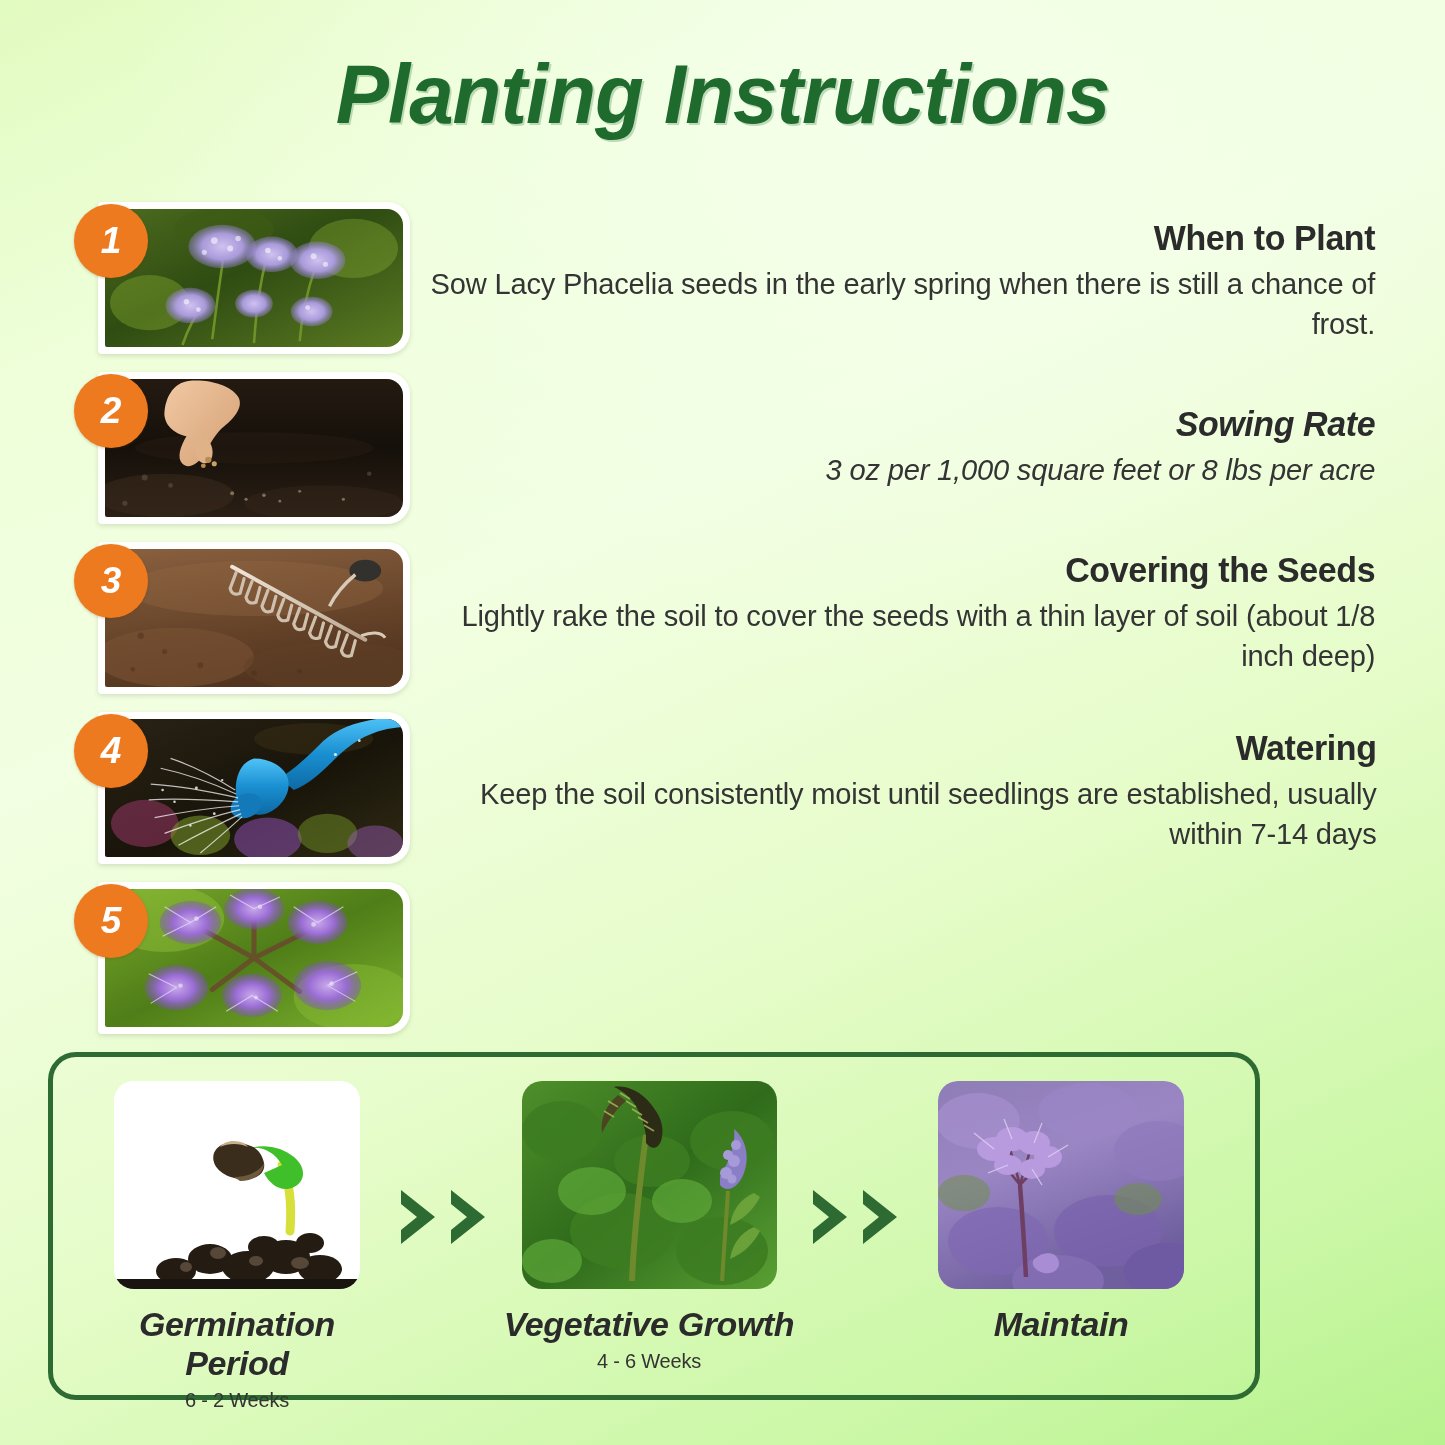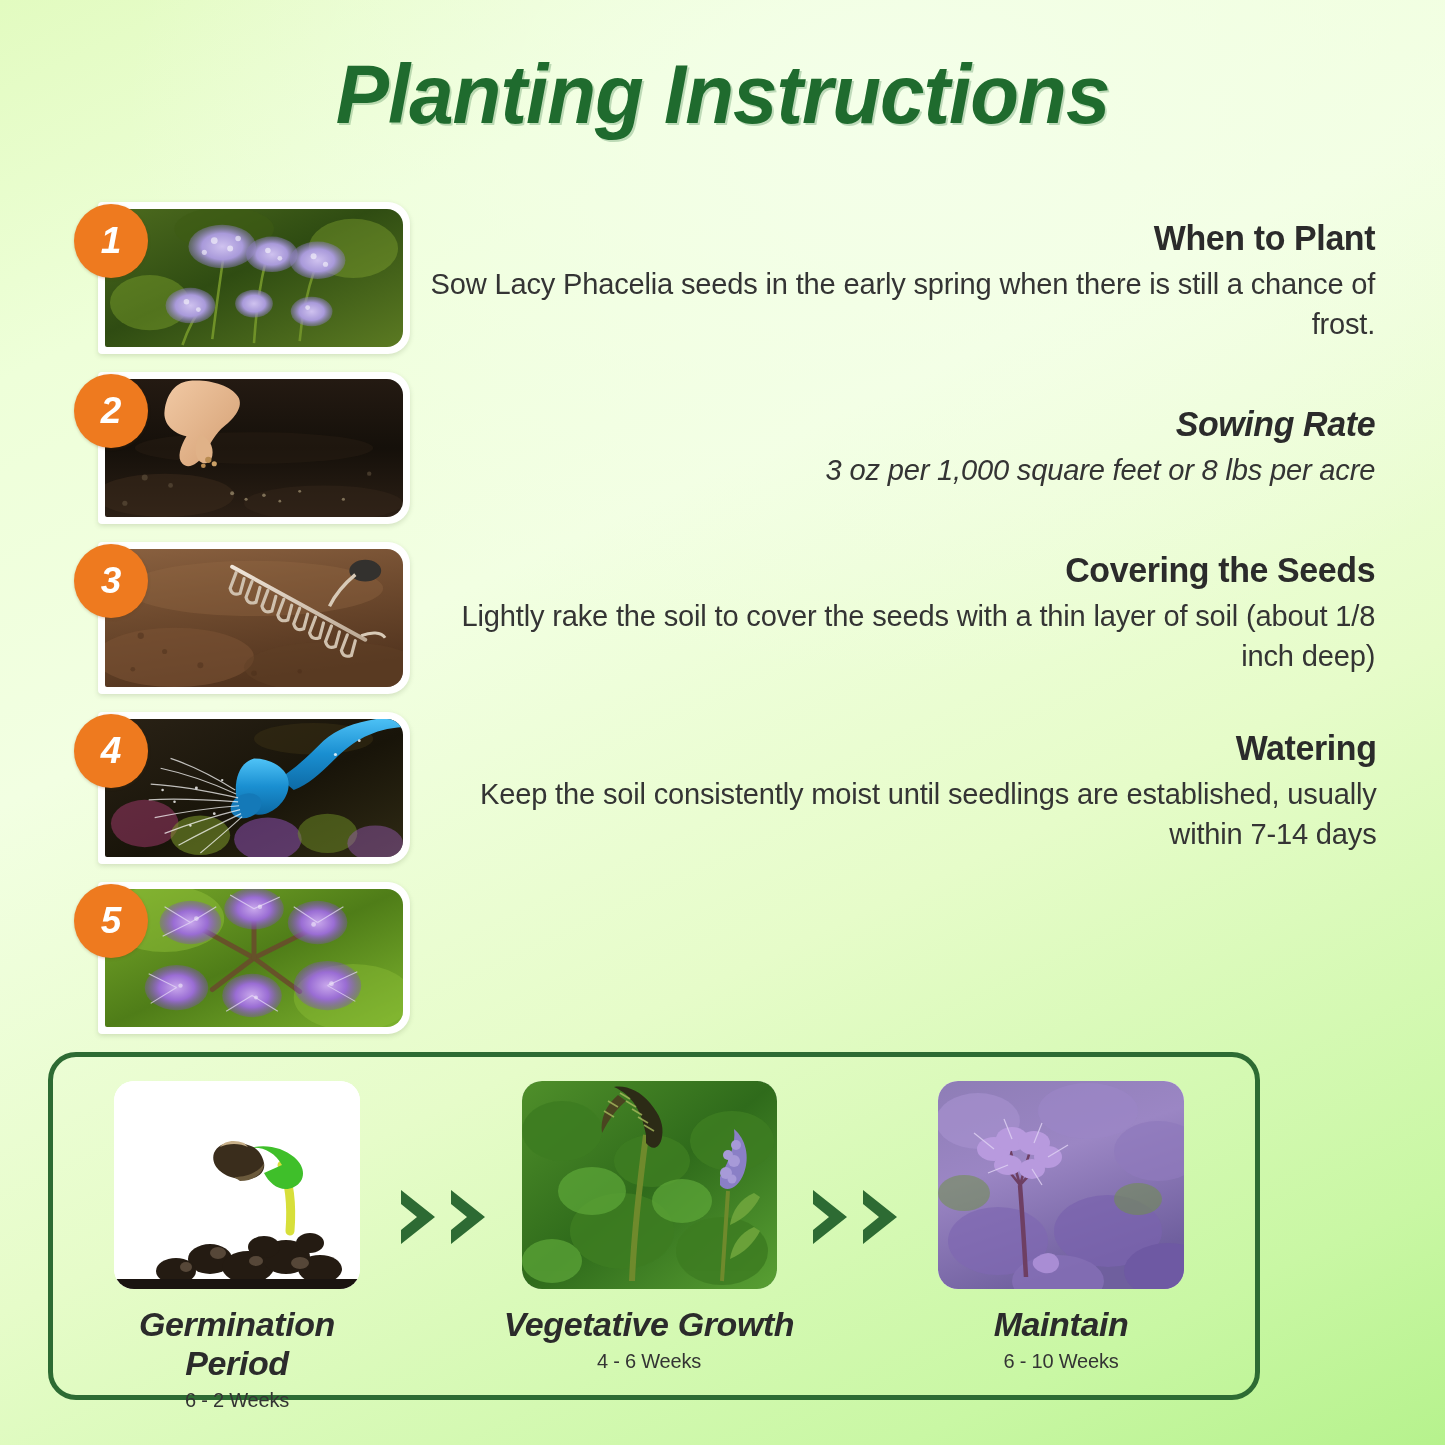--- a/index.html
+++ b/index.html
@@ -628,18 +628,17 @@
               <path d="M74 58 L66 38"></path>
               <path d="M96 62 L104 42"></path>
             <path d="M110 76 L130 64"></path>
               <path d="M70 84 L50 92"></path>
               <path d="M94 88 L104 104"></path>
           </g>
           <path d="M96 178 C106 170 116 170 120 178 C124 186 116 194 106 192 C98 190 92 184 96 178 Z" fill="#a98dd4"></path>
         </svg>
       </div>
       <div class="phase-label">Maintain</div>
-      <div class="phase-duration">6 - 10 Weeks</div>
     </div>
 
   </div>
 
 </div>
 
 </body></html>

